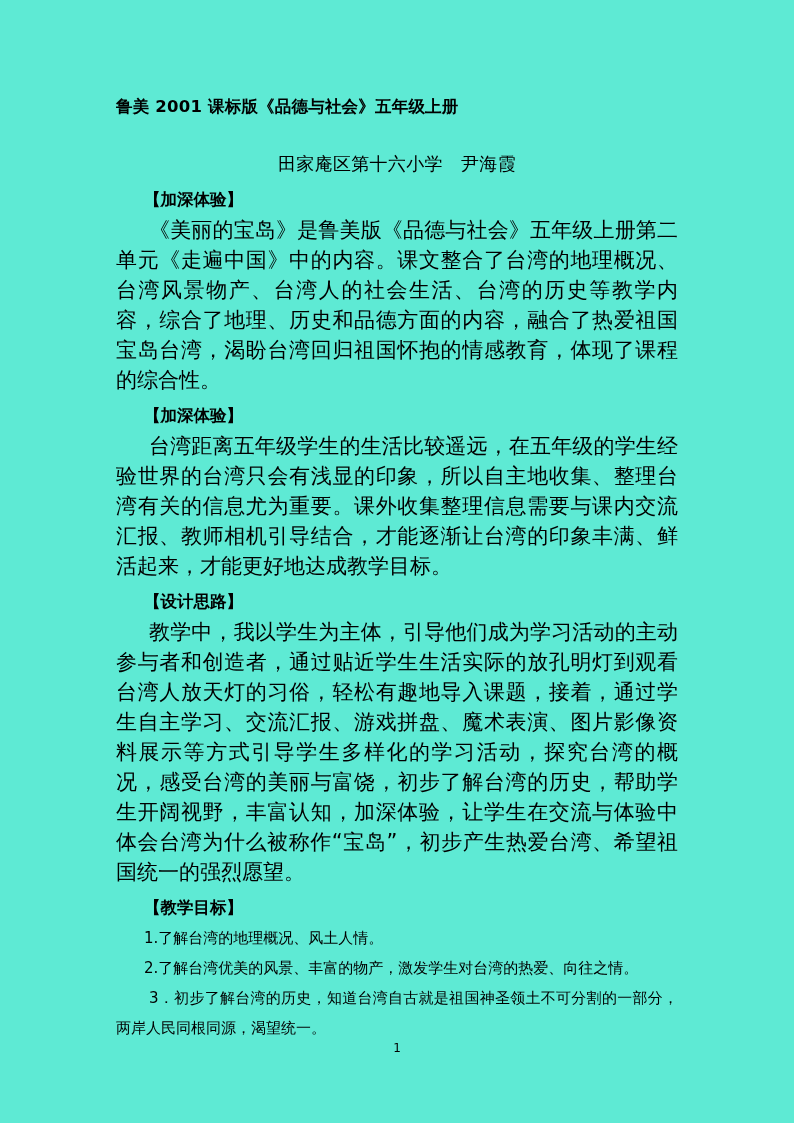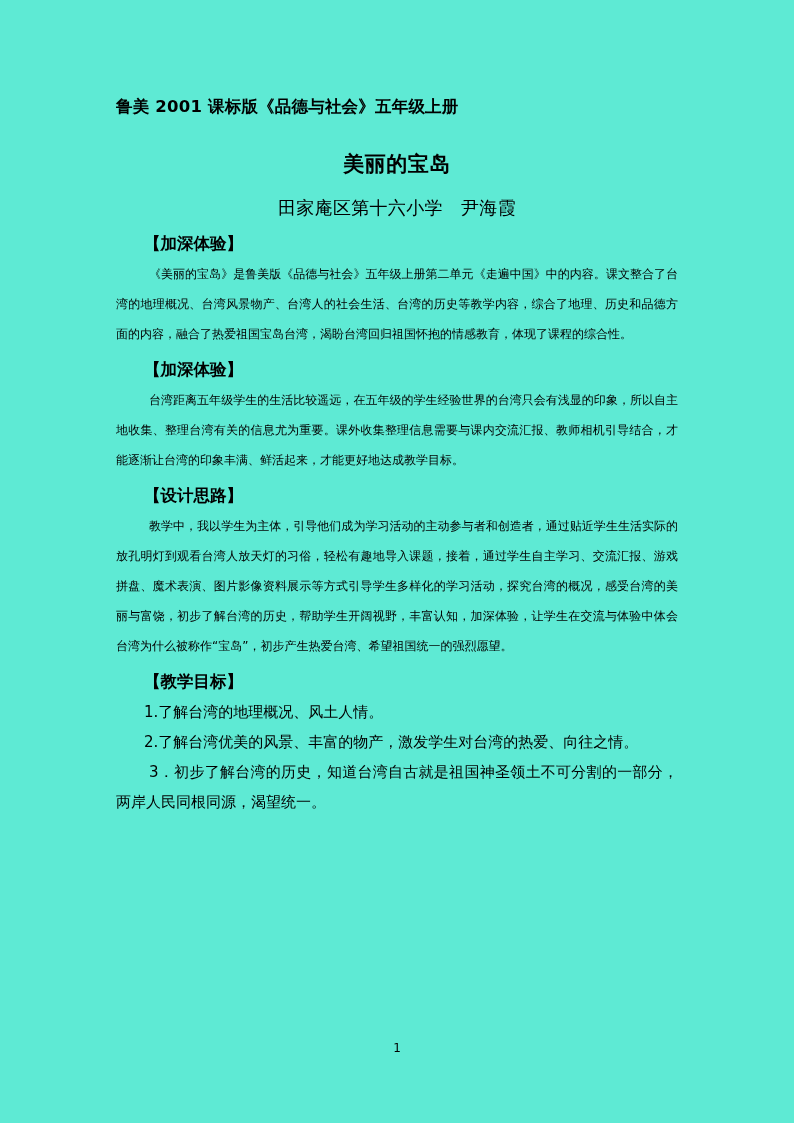--- a/index.html
+++ b/index.html
@@ -65,21 +65,21 @@
     font-family: "DejaVu Sans", sans-serif;
     font-weight: bold;
     font-size: 16.5px;
     line-height: 30px;
     color: #000000;
     text-indent: 28px;
     margin: 0;
   }
   .para {
     font-family: "DejaVu Sans", sans-serif;
-    font-size: 12px;
+    font-size: 21px;
     line-height: 30px;
     color: #000000;
     text-align: justify;
     text-justify: inter-ideograph;
     text-indent: 33px;
     margin: 0;
     word-break: break-all;
   }
   .list-item {
     font-family: "DejaVu Sans", sans-serif;
@@ -111,21 +111,20 @@
 </head>
 <body>
 
 <div class="page">
 
   <div class="content">
 
     <div class="doc-header">鲁美 2001 课标版《品德与社会》五年级上册</div>
 
     <div class="title-block">
-      <div class="doc-title">美丽的宝岛</div>
       <div class="doc-byline">田家庵区第十六小学　尹海霞</div>
     </div>
 
     <div class="section">
       <div class="section-heading">【加深体验】</div>
       <p class="para">《美丽的宝岛》是鲁美版《品德与社会》五年级上册第二单元《走遍中国》中的内容。课文整合了台湾的地理概况、台湾风景物产、台湾人的社会生活、台湾的历史等教学内容，综合了地理、历史和品德方面的内容，融合了热爱祖国宝岛台湾，渴盼台湾回归祖国怀抱的情感教育，体现了课程的综合性。</p>
     </div>
 
     <div class="section">
       <div class="section-heading">【加深体验】</div>

